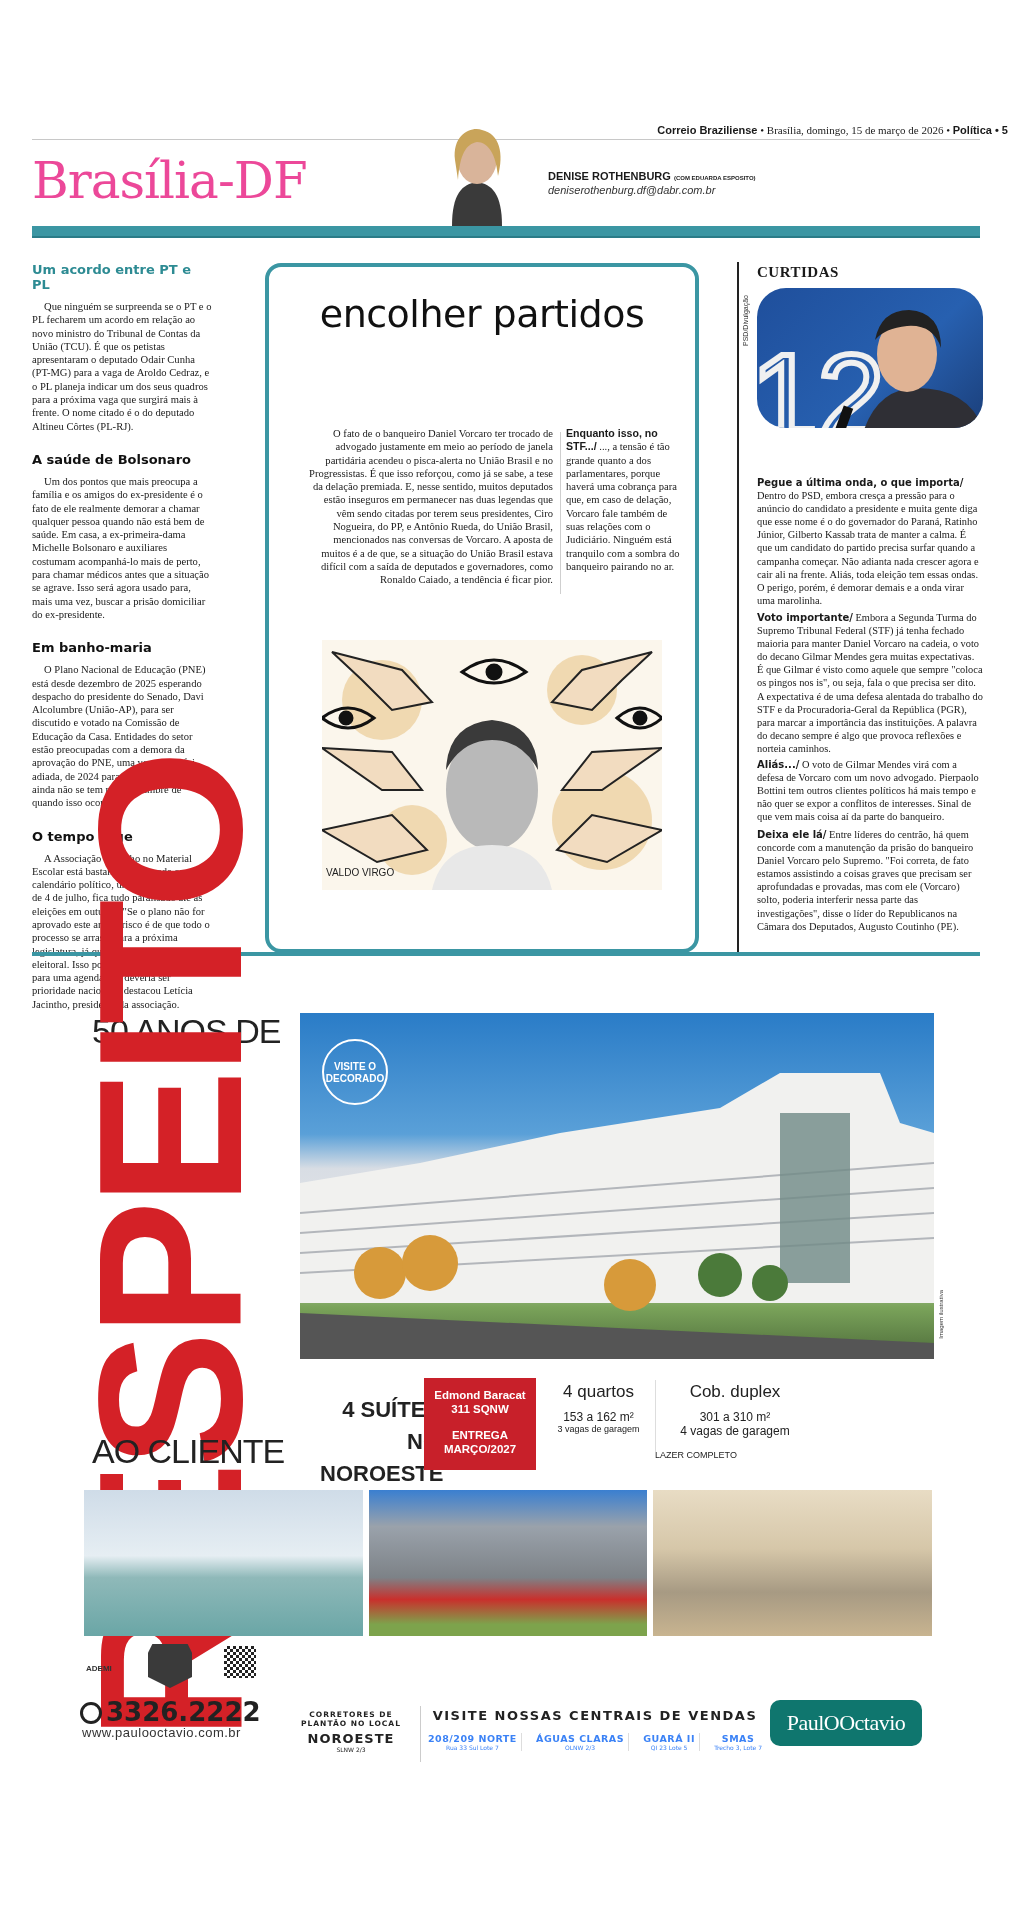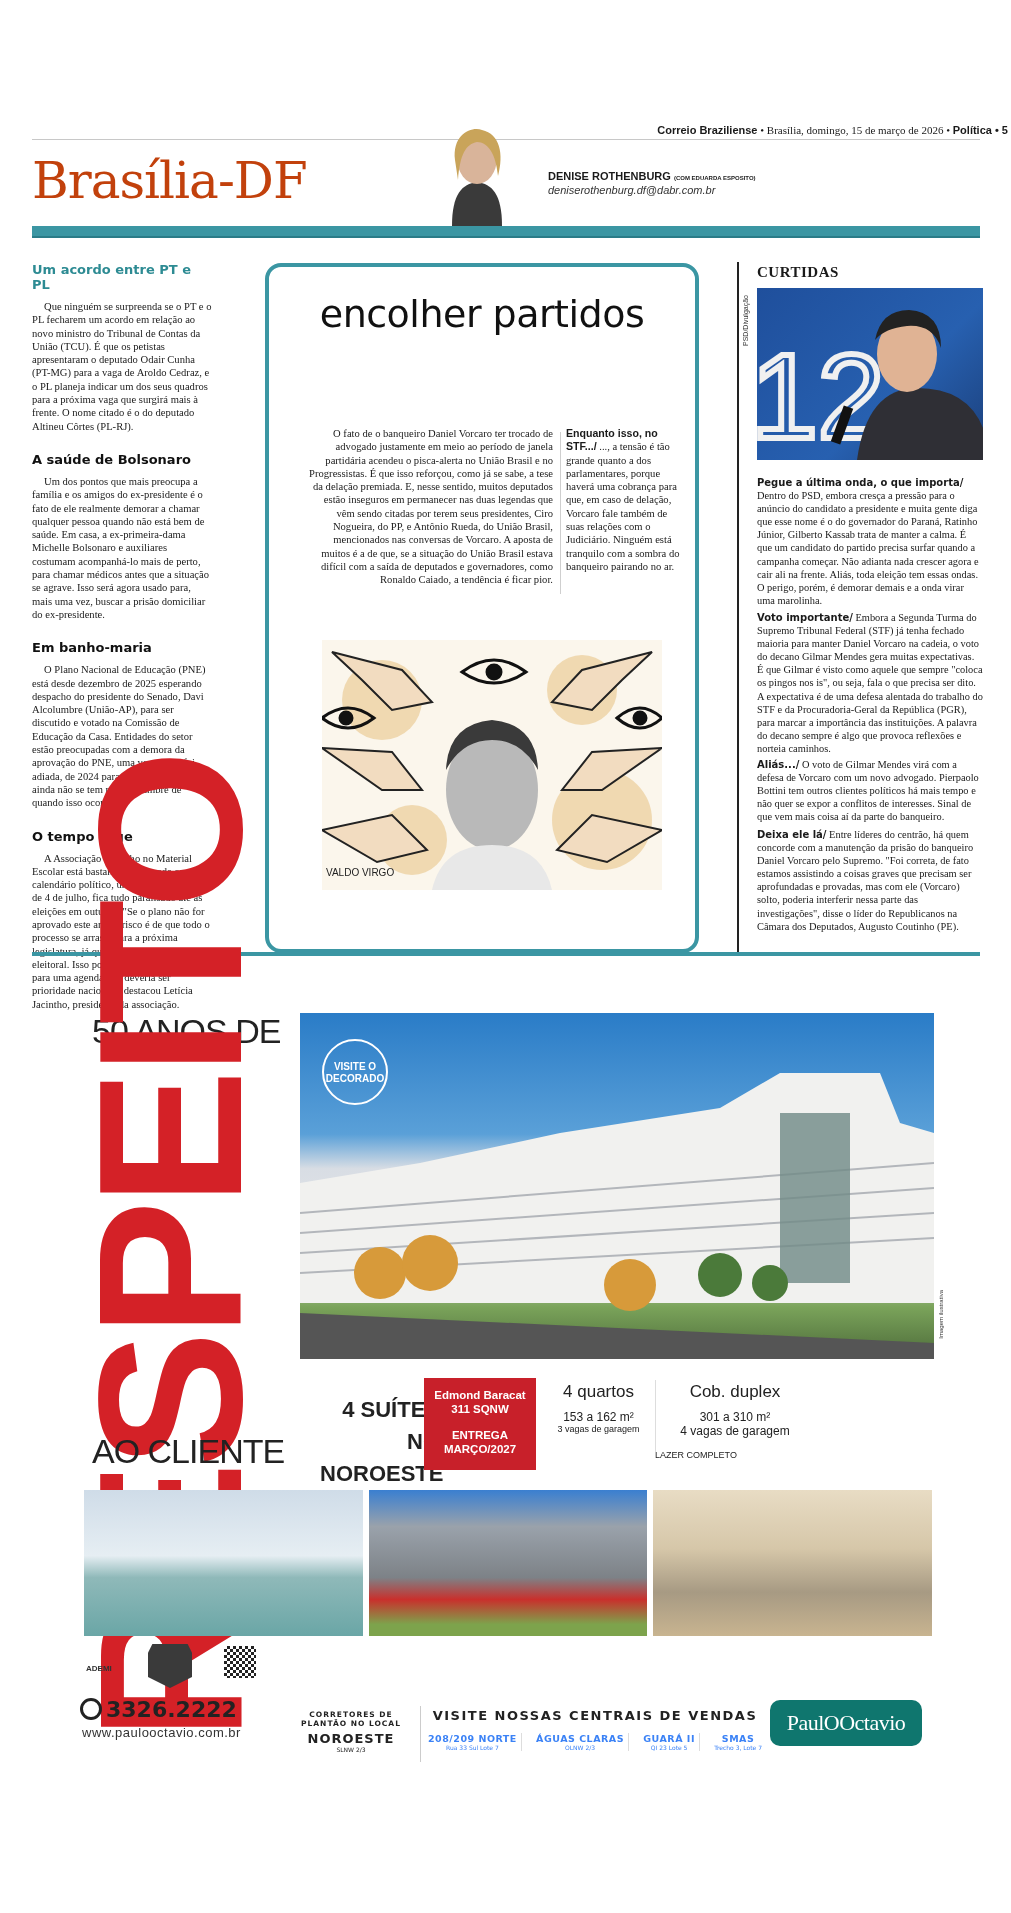--- a/index.html
+++ b/index.html
@@ -5,21 +5,21 @@
   * { box-sizing: border-box; margin: 0; padding: 0; }
   html, body { width: 1011px; height: 1913px; background: #ffffff; overflow: hidden; }
   body { position: relative; font-family: "Liberation Serif", serif; color: #1a1a1a; }
 
   .abs { position: absolute; }
 
   
   .masthead-line { left: 640px; top: 124px; width: 370px; font-size: 11px; text-align: right; padding-right: 2px; }
   .masthead-line b { font-family: "Liberation Sans", sans-serif; }
   .hdr-rule { left: 32px; top: 139px; width: 948px; height: 1px; background: #c8c8c8; }
-  .section-title { left: 32px; top: 152px; font-size: 50px; color: #c2410c; font-family: "DejaVu Serif", serif; letter-spacing: -1px; }
+  .section-title { left: 32px; top: 152px; font-size: 50px; color: #ec4899; font-family: "DejaVu Serif", serif; letter-spacing: -1px; }
   .author-photo { left: 422px; top: 124px; width: 110px; height: 102px; }
   .author-name { left: 548px; top: 170px; font-family: "Liberation Sans", sans-serif; font-size: 11px; font-weight: bold; }
   .author-name small { font-size: 6px; }
   .author-email { left: 548px; top: 184px; font-family: "Liberation Sans", sans-serif; font-size: 11px; font-style: italic; color: #333; }
   .teal-band { left: 32px; top: 226px; width: 948px; height: 12px; background: #3b96a3; border-bottom: 2px solid #2a7c88; }
 
   
   .left-col { left: 32px; top: 262px; width: 180px; }
   .l-head { font-family: "DejaVu Sans", sans-serif; font-size: 13px; font-weight: bold; margin-bottom: 8px; color: #111; }
   .l-head.teal { color: #2d8b93; }
@@ -30,21 +30,21 @@
   .headline { left: 265px; top: 292px; width: 434px; text-align: center; font-family: "DejaVu Sans", sans-serif; font-size: 38px; line-height: 44px; color: #111; font-weight: normal; letter-spacing: -0.5px; }
   .c-body1 { left: 305px; top: 427px; width: 248px; font-size: 10.6px; line-height: 13.3px; text-align: right; }
   .c-sep { left: 560px; top: 432px; width: 1px; height: 162px; background: #cfcfcf; }
   .c-body2 { left: 566px; top: 427px; width: 118px; font-size: 10.6px; line-height: 13.3px; }
   .c-body2 b { font-family: "Liberation Sans", sans-serif; }
   .illustration { left: 322px; top: 640px; width: 275px; height: 250px; }
 
   
   .right-rule { left: 737px; top: 262px; width: 2px; height: 692px; background: #222; }
   .curtidas-title { left: 757px; top: 264px; font-family: Liberation Serif, serif; font-weight: bold; font-size: 15px; letter-spacing: 0.5px; }
-  .curtidas-photo { left: 757px; top: 288px; width: 226px; height: 172px; background: linear-gradient(135deg, #1f4f9c 0%, #2760b0 60%, #1b3f7a 100%); overflow: hidden; }
+  .curtidas-photo { left: 757px; top: 288px; width: 226px; height: 140px; background: linear-gradient(135deg, #1f4f9c 0%, #2760b0 60%, #1b3f7a 100%); overflow: hidden; border-radius: 29px; }
   .photo-credit { left: 742px; top: 295px; font-size: 7px; font-family: "Liberation Sans", sans-serif; writing-mode: vertical-rl; transform: rotate(180deg); color: #333; }
   .r-body { left: 757px; width: 226px; font-size: 10.4px; line-height: 13.1px; }
   .r-body b { font-family: "DejaVu Sans", sans-serif; font-size: 10px; }
 
   .bottom-rule { left: 32px; top: 952px; width: 948px; height: 4px; background: #3b96a3; }
   .ad-50 { left: 92px; top: 1012px; font-family: "Liberation Sans", sans-serif; font-size: 34px; letter-spacing: -1px; color: #222; }
   .ad-respeito { left: 74px; top: 1068px; width: 190px; height: 360px; }
   .ad-respeito-text { position: absolute; left: 95px; top: 180px; transform: translate(-50%, -50%) rotate(-90deg); font-family: "Liberation Sans", sans-serif; font-size: 205px; font-weight: bold; color: #d42127; letter-spacing: -6px; line-height: 1; white-space: nowrap; transform-origin: center; }
   .ad-cliente { left: 92px; top: 1432px; font-family: "Liberation Sans", sans-serif; font-size: 34px; letter-spacing: -1px; color: #222; }
   .ad-render { left: 300px; top: 1013px; width: 634px; height: 346px; background: linear-gradient(180deg, #2a7cc7 0%, #5aa0d8 35%, #d8dde4 45%, #e8e8e8 70%, #7aa35a 85%, #4d6b3a 100%); overflow: hidden; }
@@ -65,21 +65,21 @@
   .gallery { left: 84px; top: 1490px; width: 848px; height: 146px; display: flex; gap: 6px; }
   .gallery div { flex: 1; height: 100%; }
   .g1 { background: linear-gradient(180deg, #cfdce8 0%, #e6eef3 45%, #8fb9b9 60%, #6aa6a6 100%); }
   .g2 { background: linear-gradient(180deg, #3a7fd0 0%, #9aa2ab 25%, #7d8287 60%, #c9302c 75%, #7da34c 92%); }
   .g3 { background: linear-gradient(180deg, #e8dcc4 0%, #d6c7a9 40%, #a79a83 70%, #c8b490 100%); }
 
   .logos { left: 86px; top: 1642px; width: 170px; height: 42px; }
   .logo-ademi { position: absolute; left: 0; top: 22px; font-family: "Liberation Sans", sans-serif; font-size: 8px; font-weight: bold; color: #333; }
   .logo-selo { position: absolute; left: 62px; top: 2px; width: 44px; height: 44px; background: #3a3a3a; clip-path: polygon(10% 0, 90% 0, 100% 20%, 100% 75%, 50% 100%, 0 75%, 0 20%); }
   .logo-qr { position: absolute; left: 138px; top: 4px; width: 32px; height: 32px; background: repeating-conic-gradient(#222 0 25%, #fff 0 50%) 0 0/6px 6px; }
-  .phone { left: 80px; top: 1697px; font-family: "DejaVu Sans", sans-serif; font-weight: bold; font-size: 22px; color: #222; }
+  .phone { left: 80px; top: 1697px; font-family: "DejaVu Sans", sans-serif; font-weight: bold; font-size: 26px; color: #222; }
   .phone-icon { display: inline-block; width: 22px; height: 22px; border: 3px solid #222; border-radius: 50%; vertical-align: -3px; margin-right: 4px; }
   .site { left: 82px; top: 1725px; font-family: "Liberation Sans", sans-serif; font-size: 13px; color: #333; letter-spacing: 0.5px; }
 
   .corretores { left: 286px; top: 1710px; width: 130px; text-align: center; font-family: "DejaVu Sans", sans-serif; color: #222; }
   .corretores .c1 { font-size: 7.5px; font-weight: bold; letter-spacing: 1px; line-height: 9px; }
   .corretores .c2 { font-size: 13px; font-weight: bold; margin-top: 3px; letter-spacing: 1px; }
   .corretores .c3 { font-size: 6px; }
   .vsep { width: 1px; background: #ccc; }
 
   .centrais-title { left: 424px; top: 1708px; width: 342px; text-align: center; font-family: "DejaVu Sans", sans-serif; font-weight: bold; font-size: 13px; letter-spacing: 1.5px; color: #222; }

